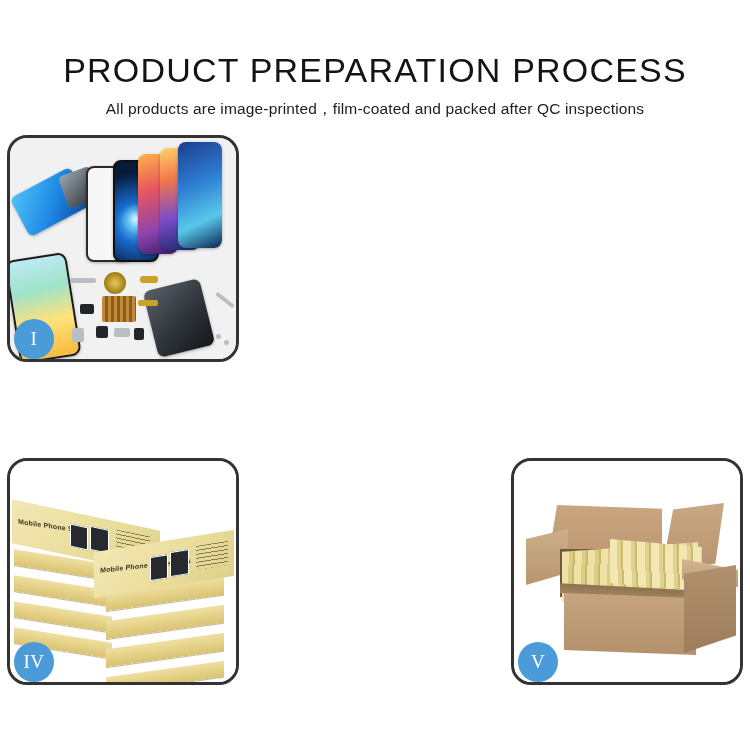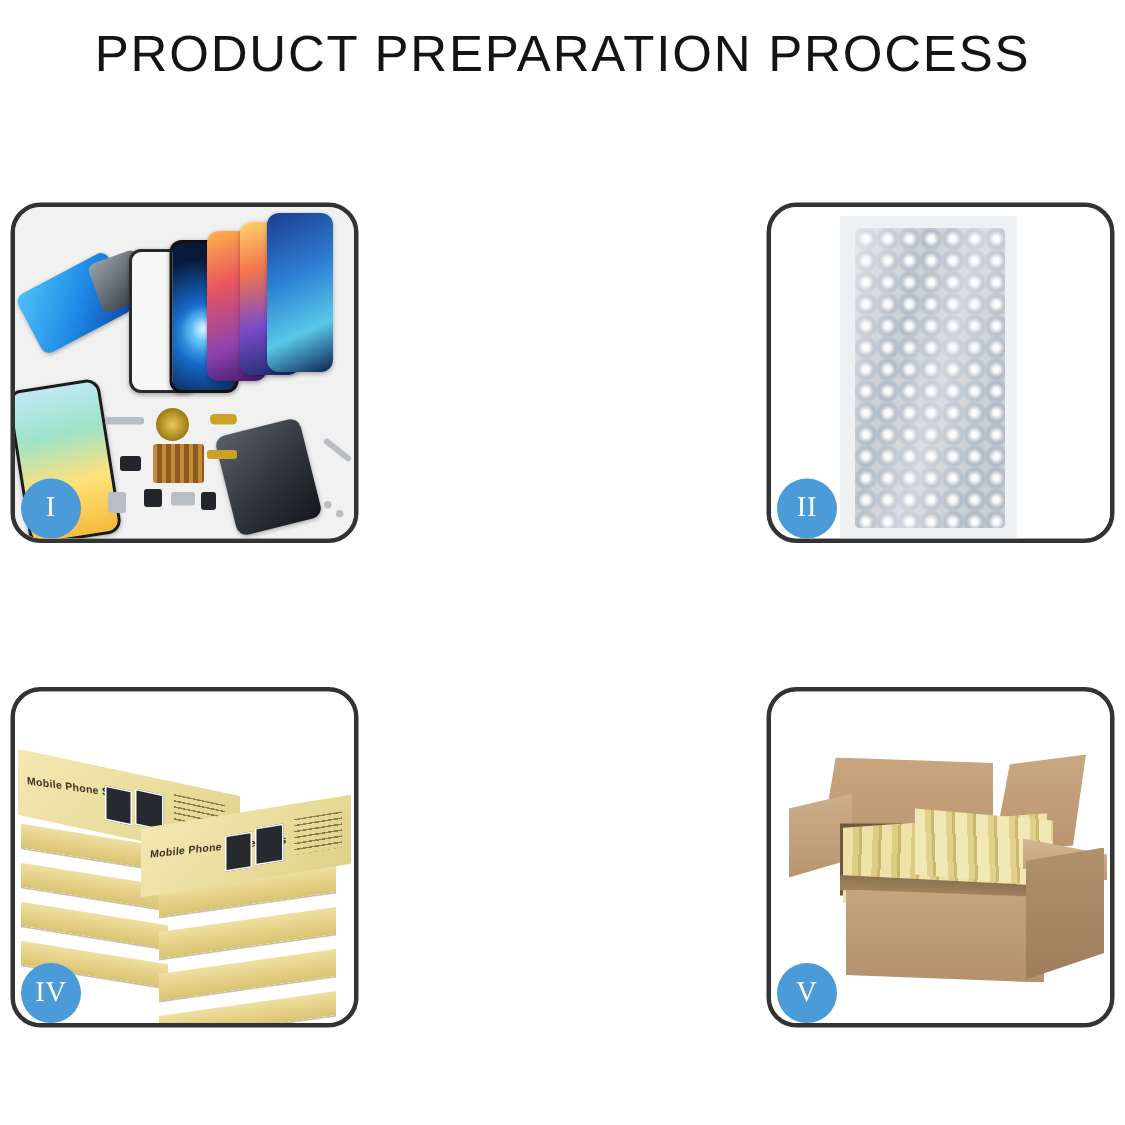--- a/index.html
+++ b/index.html
@@ -11,21 +11,21 @@
     width: 750px;
     height: 750px;
     font-family: "Liberation Sans", sans-serif;
     overflow: hidden;
     position: relative;
   }
 
   
   .header {
     width: 750px;
-    padding-top: 16px;
+    padding-top: 50px;
     text-align: center;
   }
   .title {
     font-family: "Liberation Sans", sans-serif;
     font-size: 34px;
     font-weight: 400;
     color: #141414;
     letter-spacing: 1.2px;
     line-height: 40px;
     margin: 0;
@@ -345,20 +345,21 @@
     position:absolute; left:130px; top:22px; width:86px; height:36px;
     background: linear-gradient(120deg, rgba(255,255,255,.85), rgba(235,238,240,.6));
     clip-path: polygon(20% 0, 100% 18%, 78% 100%, 0 70%);
   }
 </style>
 </head>
 <body>
 
 <div class="header">
   <h1 class="title">PRODUCT PREPARATION PROCESS</h1>
+  <p class="subtitle">All products are image-printed，film-coated and packed after QC inspections</p>
 </div>
 
 <div class="grid">
 
   <div class="row row-top">
 
     <div class="panel">
       <div class="panel-photo">
         <div class="p1-bg"></div>
         <div class="scr scr-a"></div>
@@ -379,29 +380,20 @@
         <div class="part silver" style="left:104px;top:190px;width:16px;height:9px;"></div>
         <div class="part dark" style="left:124px;top:190px;width:10px;height:12px;"></div>
         <div class="part silver" style="left:62px;top:190px;width:12px;height:14px;"></div>
         <div class="part silver" style="left:204px;top:160px;width:22px;height:4px;transform:rotate(38deg);"></div>
         <div class="part silver" style="left:206px;top:196px;width:5px;height:5px;border-radius:50%;"></div>
         <div class="part silver" style="left:214px;top:202px;width:5px;height:5px;border-radius:50%;"></div>
       </div>
       <div class="badge">I</div>
     </div>
 
-    <div class="panel">
-      <div class="panel-photo">
-        <div class="p2-bg"></div>
-        <div class="bw-sheet"></div>
-        <div class="bw-inner"></div>
-        <div class="bw-gloss"></div>
-      </div>
-      <div class="badge">II</div>
-    </div>
 
 
   </div>
 
   <div class="row row-bottom">
 
     <div class="panel">
       <div class="panel-photo">
         <div class="p4-bg"></div>
         <div class="stack">

